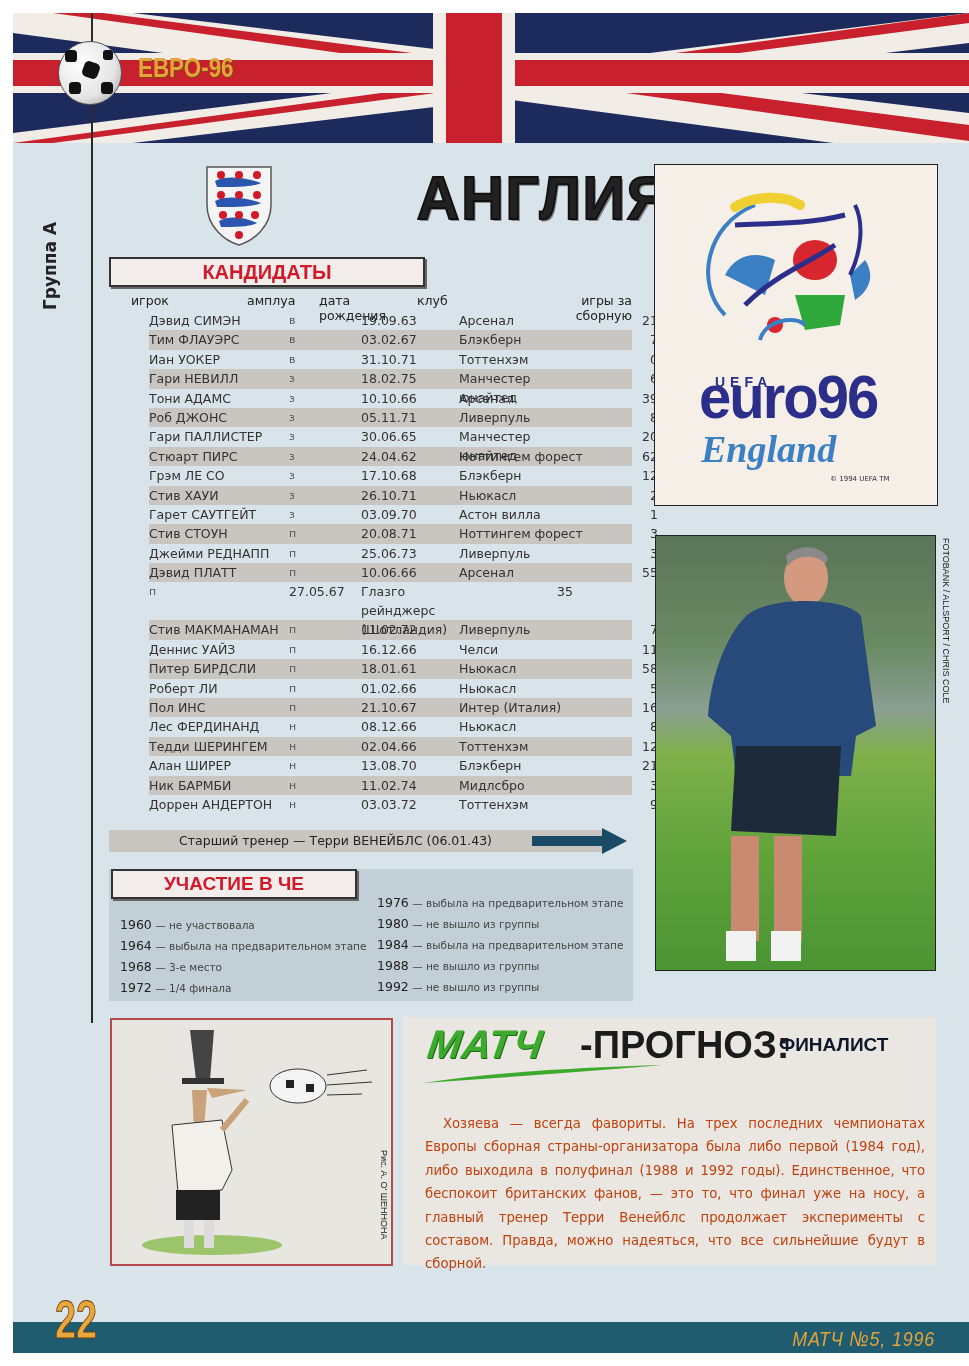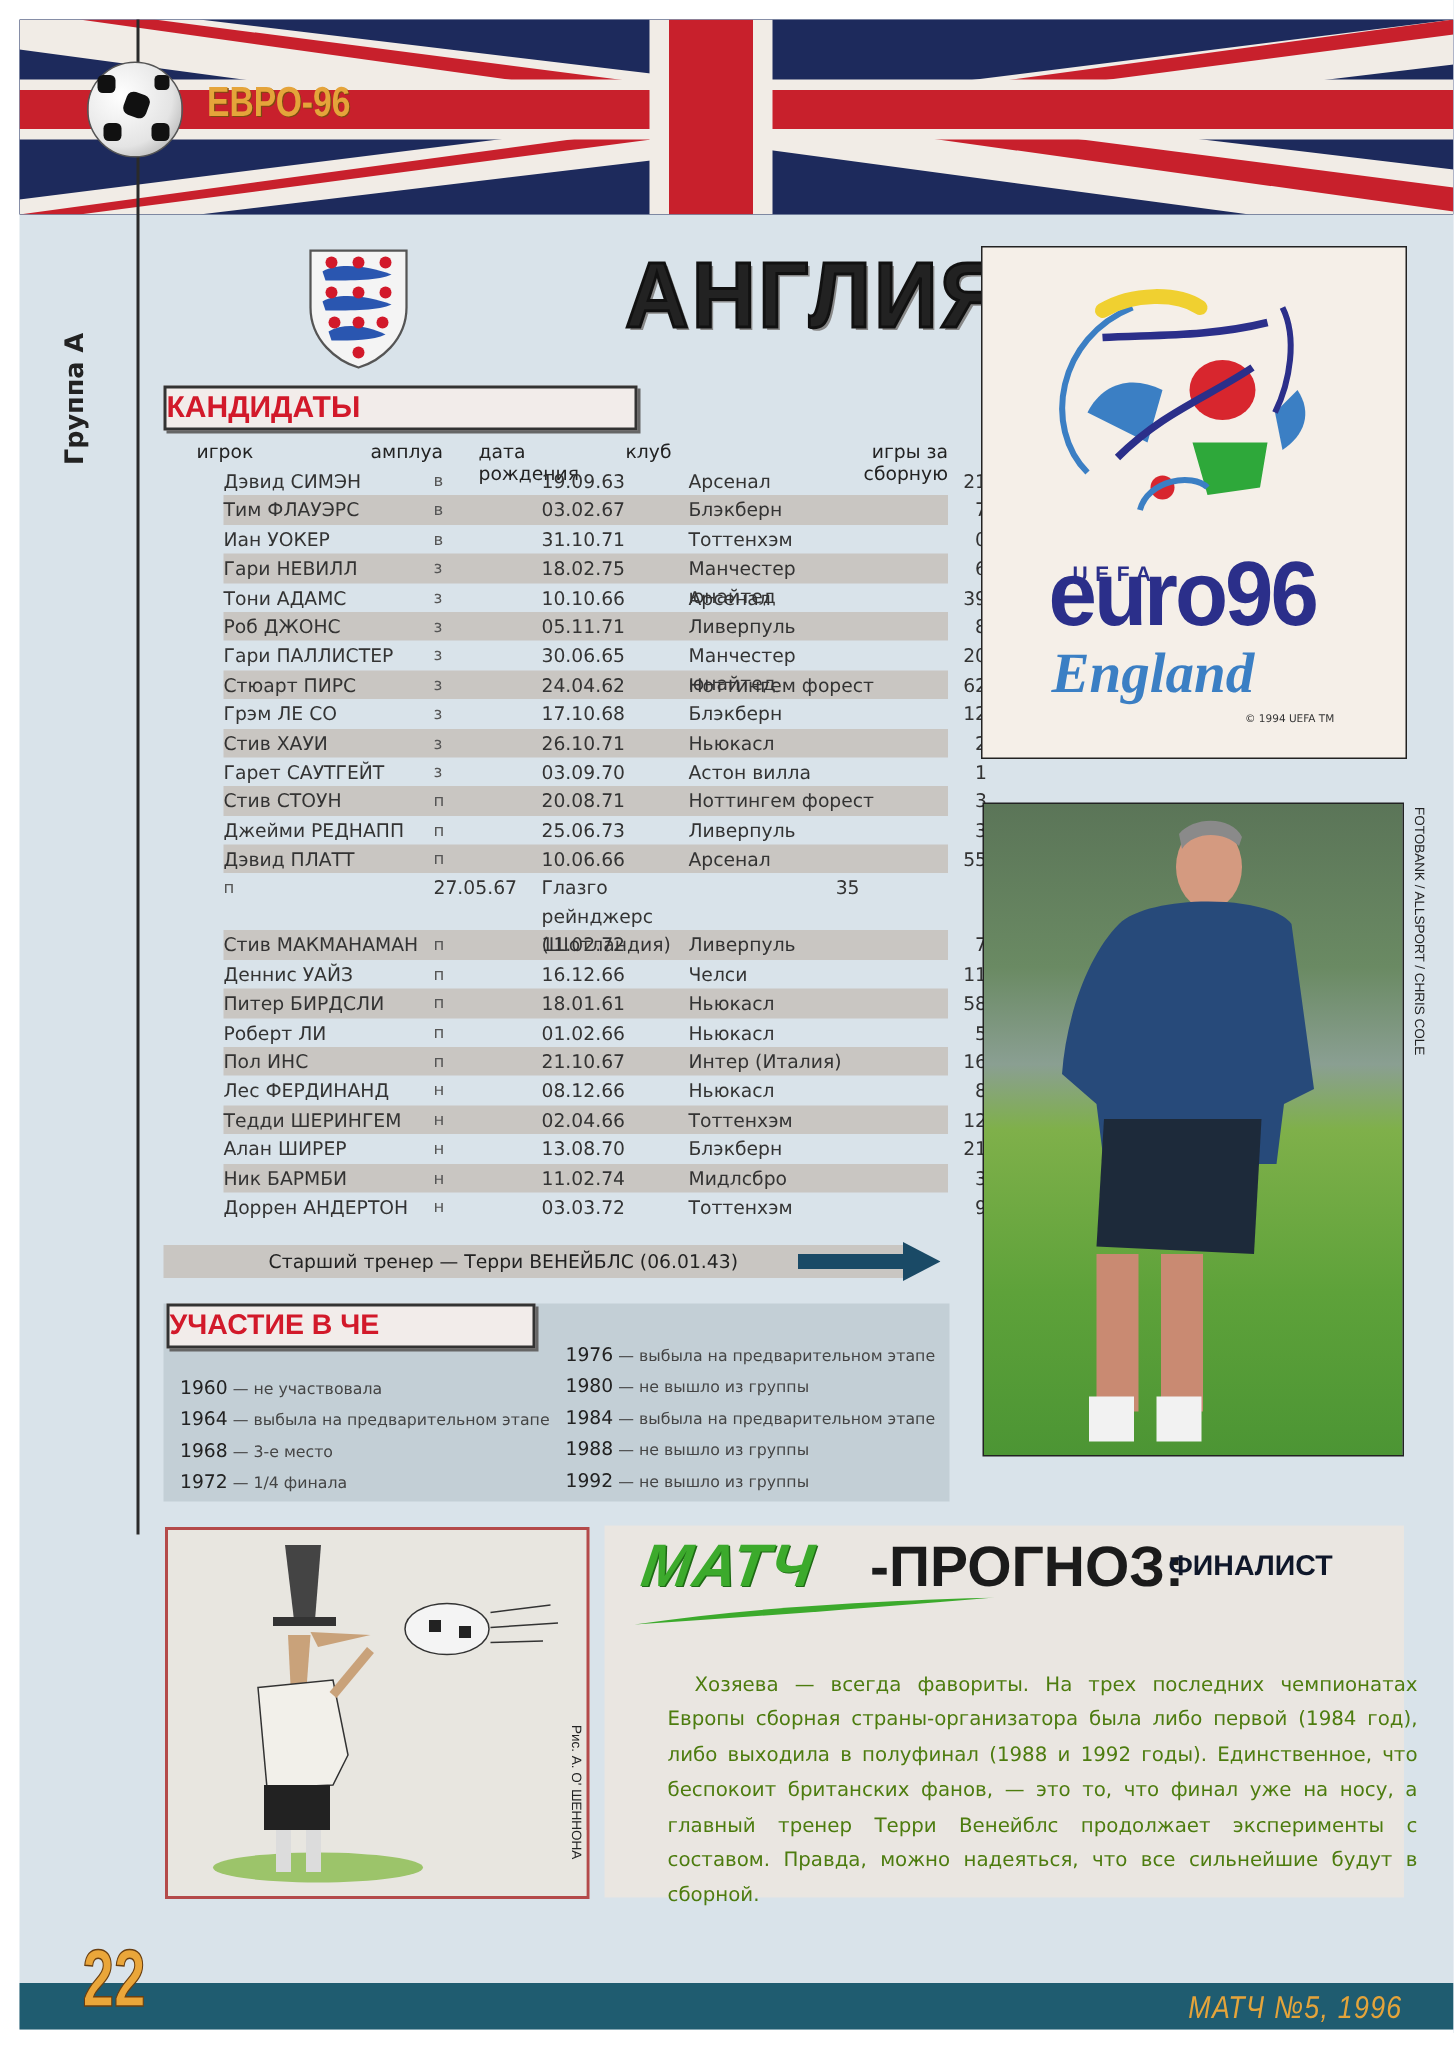--- a/index.html
+++ b/index.html
@@ -49,21 +49,21 @@
   .crest { position: absolute; left: 205px; top: 165px; width: 68px; height: 82px; }
   .country-title {
     position: absolute; left: 410px; top: 162px; font-family: "Liberation Sans", sans-serif;
     font-weight: bold; font-size: 62px; color: #222;
     -webkit-text-stroke: 2px #111; transform: scaleX(0.95); letter-spacing: 2px;
     text-shadow: 2px 2px 0 #888;
   }
   .section-box {
     position: absolute; background: #f2ecea; border: 2px solid #333;
     box-shadow: 2px 2px 0 #666; color: #d2192a; font-weight: bold;
-    font-family: "Liberation Sans", sans-serif; text-align: left;
+    font-family: "Liberation Sans", sans-serif; text-align: center;
   }
   .candidates-box { left: 109px; top: 257px; width: 316px; height: 30px; font-size: 20px; line-height: 26px; }
   .euro-part-box { left: 111px; top: 869px; width: 246px; height: 30px; font-size: 19px; line-height: 26px; }
 
   .table { position: absolute; left: 107px; top: 293px; width: 525px; font-size: 12.5px; }
   .thead, .trow { display: grid; grid-template-columns: 140px 72px 98px 130px 85px; }
   .thead { height: 18px; color: #222; font-size: 12.5px; }
   .thead div:nth-child(1){ padding-left: 24px; }
   .thead div:nth-child(2){ padding-left: 0px; }
   .thead div:nth-child(5){ text-align: right; }
@@ -135,21 +135,21 @@
   .forecast-title {
     position: absolute; left: 580px; top: 1024px; font-family: "Liberation Sans", sans-serif;
     font-weight: bold; font-size: 38px; color: #1b1b1b;
   }
   .forecast-sub {
     position: absolute; left: 779px; top: 1034px; font-family: "Liberation Sans", sans-serif;
     font-weight: bold; font-size: 19px; color: #0f172a;
   }
   .forecast-text {
     position: absolute; left: 425px; top: 1112px; width: 500px; font-size: 13.2px; line-height: 23.4px;
-    color: #4d7c0f; text-indent: 18px; text-align: justify; margin-left: 20px;
+    color: #c2410c; text-indent: 18px; text-align: justify;
   }
 
   
   .footer-bar { position: absolute; left: 13px; top: 1322px; width: 956px; height: 31px; background: #1f5c70; }
   .page-number {
     position: absolute; left: 55px; top: 1292px; font-family: "Liberation Sans", sans-serif; font-weight: bold;
     font-size: 54px; color: #eaa63a; transform: scaleX(0.7); transform-origin: left; line-height: 1;
     -webkit-text-stroke: 1px #6a3f10;
   }
   .mag-issue {

